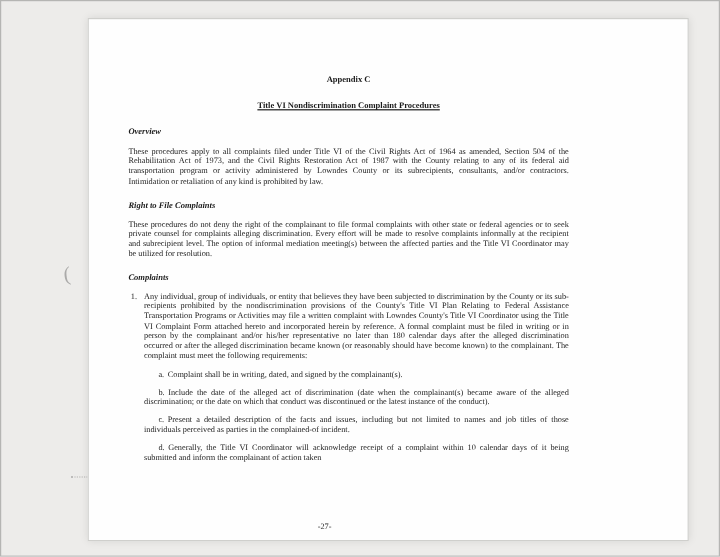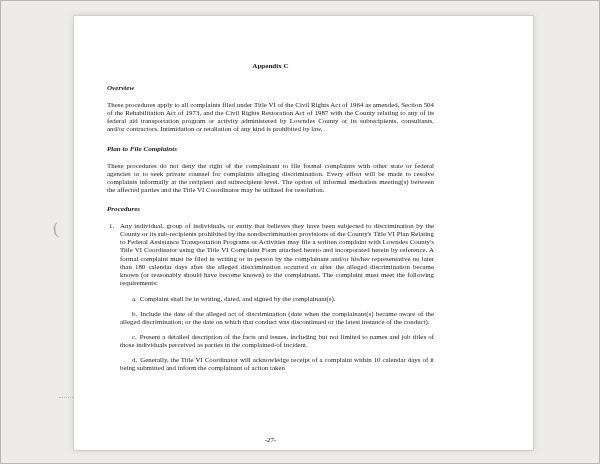--- a/index.html
+++ b/index.html
@@ -15,20 +15,21 @@
   }
   .sheet {
     position: absolute;
     left: 72px;
     top: 14px;
     width: 459px;
     height: 434px;
     background: #fefefe;
     border: 1px solid #cfcfcc;
     box-shadow: 0 0 7px rgba(0,0,0,0.10);
+    padding-left: 40px;
   }
   .doc {
     position: absolute;
     left: 33px;
     right: 99px;
     top: 46px;
     bottom: 18px;
     color: #1c1c1c;
     font-size: 6.9px;
     line-height: 8.1px;
@@ -100,28 +101,29 @@
   <svg class="mark mark-top" viewBox="0 0 22 12">
     <path d="M2 9 C 7 2, 13 2, 20 7" stroke="rgba(90,90,90,0.45)" stroke-width="1" fill="none"></path>
   </svg>
   <div class="mark mark-paren">(</div>
   <div class="mark mark-dots"></div>
 
   <div class="sheet">
     <div class="doc">
 
       <div class="h-center">Appendix C</div>
+      <div class="h-center h-title">Title VI Nondiscrimination Complaint Procedures</div>
 
       <div class="h-section">Overview</div>
       <p class="body-par">These procedures apply to all complaints filed under Title VI of the Civil Rights Act of 1964 as amended, Section 504 of the Rehabilitation Act of 1973, and the Civil Rights Restoration Act of 1987 with the County relating to any of its federal aid transportation program or activity administered by Lowndes County or its subrecipients, consultants, and/or contractors. Intimidation or retaliation of any kind is prohibited by law.</p>
 
-      <div class="h-section">Plan to File Complaints</div>
+      <div class="h-section">Right to File Complaints</div>
       <p class="body-par">These procedures do not deny the right of the complainant to file formal complaints with other state or federal agencies or to seek private counsel for complaints alleging discrimination. Every effort will be made to resolve complaints informally at the recipient and subrecipient level. The option of informal mediation meeting(s) between the affected parties and the Title VI Coordinator may be utilized for resolution.</p>
 
-      <div class="h-section">Procedures</div>
+      <div class="h-section">Complaints</div>
 
       <div class="item">
         <span class="num">1.</span>
         <span class="txt">Any individual, group of individuals, or entity that believes they have been subjected to discrimination by the County or its sub-recipients prohibited by the nondiscrimination provisions of the County's Title VI Plan Relating to Federal Assistance Transportation Programs or Activities may file a written complaint with Lowndes County's Title VI Coordinator using the Title VI Complaint Form attached hereto and incorporated herein by reference. A formal complaint must be filed in writing or in person by the complainant and/or his/her representative no later than 180 calendar days after the alleged discrimination occurred or after the alleged discrimination became known (or reasonably should have become known) to the complainant. The complaint must meet the following requirements:</span>
       </div>
 
       <p class="sub"><span class="lbl">a.</span><span>Complaint shall be in writing, dated, and signed by the complainant(s).</span></p>
 
       <p class="sub"><span class="lbl">b.</span><span>Include the date of the alleged act of discrimination (date when the complainant(s) became aware of the alleged discrimination; or the date on which that conduct was discontinued or the latest instance of the conduct).</span></p>
 

